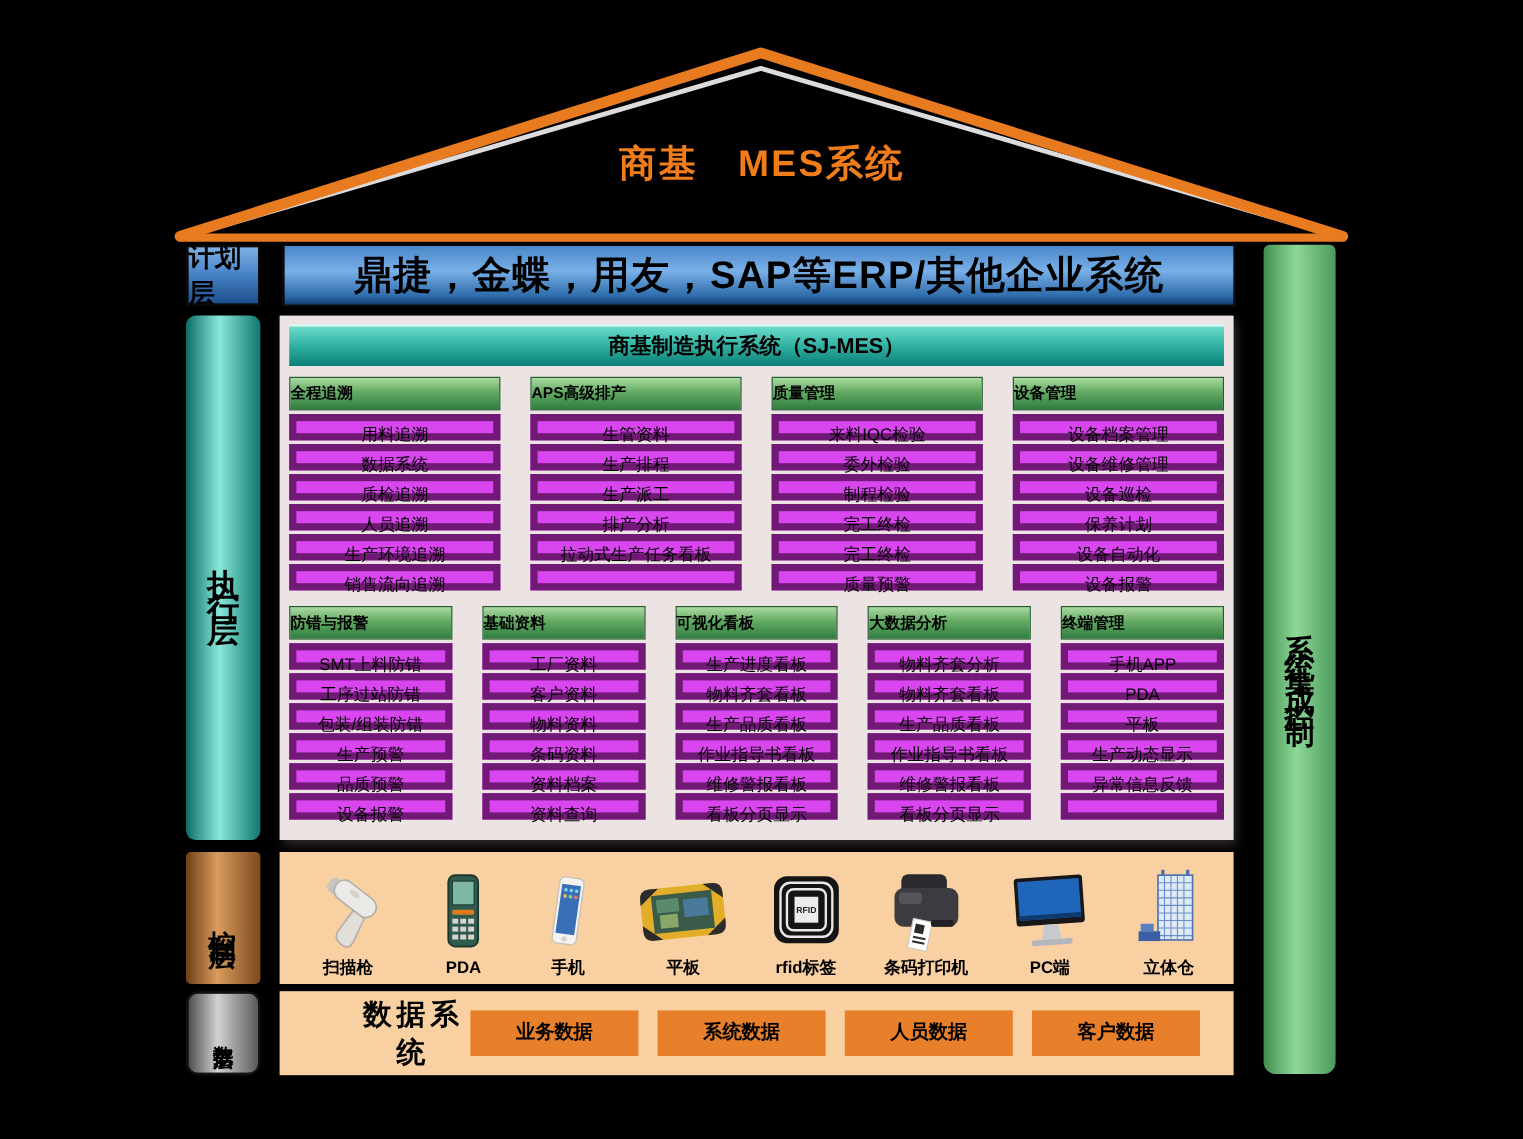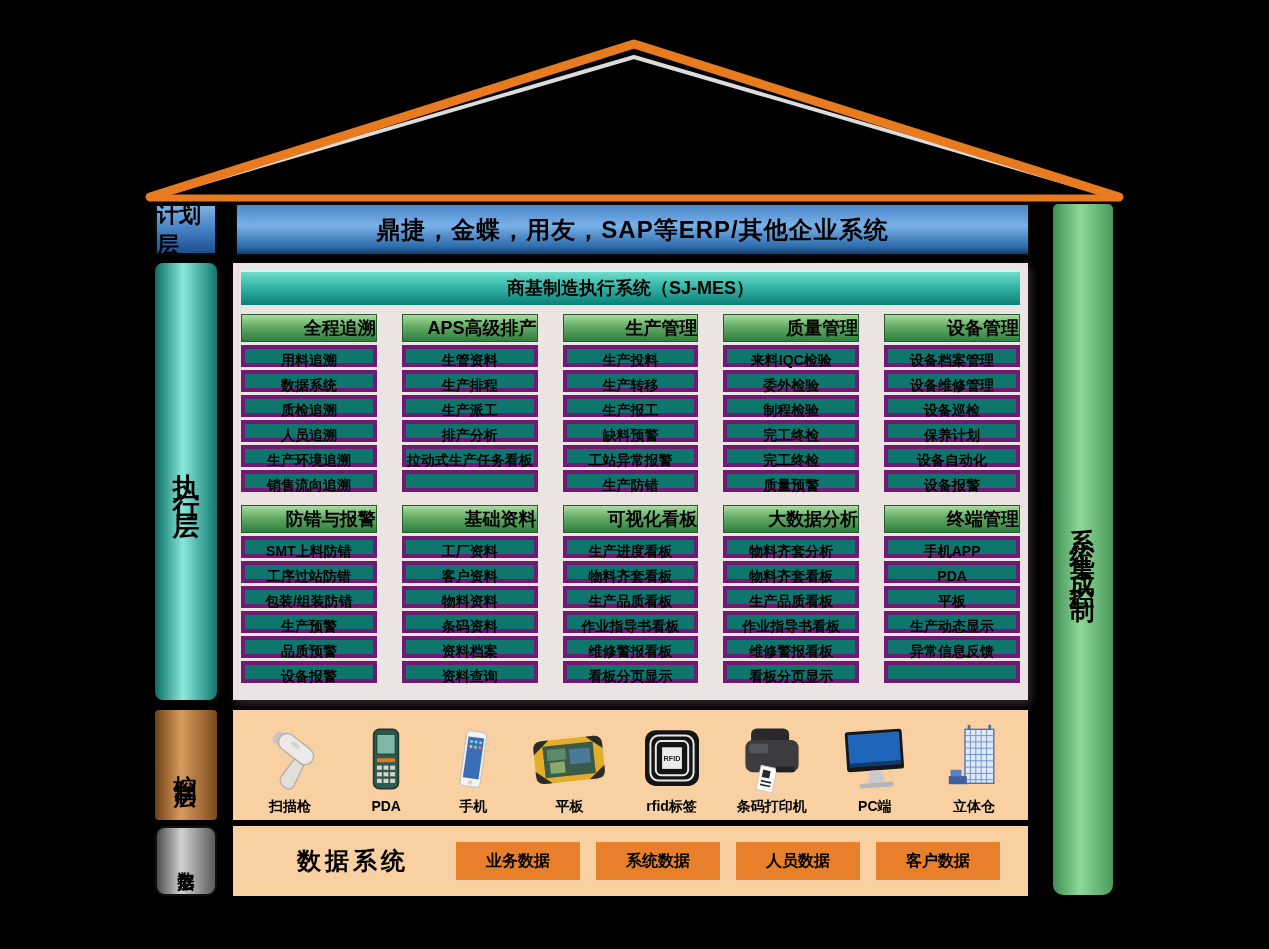--- a/index.html
+++ b/index.html
@@ -15,21 +15,21 @@
   
   .plan-label{left:155px;top:204px;width:62px;height:51px;
               background:linear-gradient(180deg,#7fb0e4 0%,#4a86c8 45%,#1d4f8e 100%);
               border:2px solid #0a0a0a;box-sizing:border-box;
               display:flex;align-items:center;justify-content:center;
               font-size:22px;font-weight:bold;}
   .erp-bar{left:235px;top:203px;width:795px;height:53px;
            background:linear-gradient(180deg,#4a86c8 0%,#79b0e8 42%,#2e6cab 85%,#143c6e 100%);
            border:2px solid #0a0a0a;box-sizing:border-box;
            display:flex;align-items:center;justify-content:center;
-           font-size:24px;font-weight:bold;letter-spacing:1px;text-align:center;}
+           font-size:32px;font-weight:bold;letter-spacing:1px;text-align:center;}
 
   
   .vtext{writing-mode:vertical-rl;text-orientation:upright;font-weight:bold;}
   .exec-label{left:155px;top:263px;width:62px;height:437px;border-radius:8px;
               background:linear-gradient(90deg,#0a6e66 0%,#8ae8da 45%,#0f776e 100%);
               display:flex;align-items:center;justify-content:center;
               font-size:27px;letter-spacing:20px;}
   .integration-bar{left:1053px;top:204px;width:60px;height:691px;border-radius:5px 5px 10px 10px;
               background:linear-gradient(90deg,#3f8f52 0%,#8fd897 45%,#4a9a5c 100%);
               display:flex;align-items:center;justify-content:center;
@@ -46,52 +46,53 @@
 
   
   .exec-panel{left:233px;top:263px;width:795px;height:437px;background:#ebe4e2;
               box-sizing:border-box;padding:7px 8px;box-shadow:3px 4px 8px rgba(80,70,70,.6);}
   .sjmes-header{height:33px;line-height:33px;text-align:center;
               background:linear-gradient(180deg,#6cdccb 0%,#35b5a6 45%,#0a8076 100%);
               border-top:2px solid #d8f5f0;font-size:18px;font-weight:bold;}
   .exec-grid{display:flex;flex-direction:column;gap:13px;margin-top:9px;}
   .exec-row{display:flex;gap:25px;}
   .exec-col{flex:1;display:flex;flex-direction:column;gap:3px;}
-  .col-header{height:26px;line-height:26px;text-align:right;font-size:18px;font-weight:bold;
+  .col-header{height:26px;line-height:26px;text-align:left;font-size:13px;font-weight:bold;
               background:linear-gradient(180deg,#aadaa1 0%,#63ab63 45%,#2f7e41 100%);
               border:1px solid #245c30;}
-  .feature-box{height:22px;line-height:22px;text-align:center;font-size:14px;font-weight:bold;
-              background:#0f766e;border:4px solid #701a75;box-sizing:border-box;white-space:nowrap;}
+  .feature-box{height:22px;line-height:22px;text-align:center;font-size:14px;font-weight:normal;
+              background:#d946ef;border:6px solid #701a75;box-sizing:border-box;white-space:nowrap;}
 
   
   .control-panel{left:233px;top:710px;width:795px;height:110px;background:#f8d0a2;
               display:flex;align-items:stretch;justify-content:space-around;padding:4px 6px 2px;
               box-sizing:border-box;}
   .device{display:flex;flex-direction:column;align-items:center;justify-content:flex-end;}
   .dev-icon{height:76px;display:flex;align-items:center;justify-content:center;}
   .dev-label{font-size:14px;font-weight:bold;line-height:18px;padding-bottom:3px;}
 
   
   .data-panel{left:233px;top:826px;width:795px;height:70px;background:#f8d0a2;
               display:flex;align-items:center;box-sizing:border-box;padding:0 28px 0 64px;}
   .data-title{font-size:24px;font-weight:bold;letter-spacing:4px;text-align:center;}
   .data-boxes{margin-left:auto;display:flex;gap:16px;}
-  .data-box{width:124px;height:38px;line-height:38px;text-align:center;background:#e8802b;
+  .data-box{width:140px;height:38px;line-height:38px;text-align:center;background:#e8802b;
               font-size:16px;font-weight:bold;}
 </style>
 </head>
 <body>
 
 <div class="stage">
 
   <svg class="roof-svg" viewBox="0 0 1269 215">
     <polyline points="172,192 634,57 1098,192" fill="none" stroke="#dcdcdc" stroke-width="4" stroke-linejoin="round"></polyline>
     <polyline points="150,197 634,44 1119,197" fill="none" stroke="#e87a1f" stroke-width="9" stroke-linejoin="round" stroke-linecap="round"></polyline>
     <line x1="150" y1="198" x2="1119" y2="198" stroke="#e87a1f" stroke-width="7"></line>
   </svg>
+  <div class="roof-title">商基　MES系统</div>
 
   <div class="abs plan-label">计划层</div>
   <div class="abs erp-bar">鼎捷，金蝶，用友，SAP等ERP/其他企业系统</div>
 
   <div class="abs exec-label vtext">执行层</div>
   <div class="abs exec-panel">
     <div class="sjmes-header">商基制造执行系统（SJ-MES）</div>
     <div class="exec-grid">
         <div class="exec-row">
           <div class="exec-col">
@@ -104,29 +105,20 @@
             <div class="feature-box">销售流向追溯</div>
           </div>
           <div class="exec-col">
             <div class="col-header">APS高级排产</div>
             <div class="feature-box">生管资料</div>
             <div class="feature-box">生产排程</div>
             <div class="feature-box">生产派工</div>
             <div class="feature-box">排产分析</div>
             <div class="feature-box">拉动式生产任务看板</div>
             <div class="feature-box"></div>
-          </div>
-          <div class="exec-col">
-            <div class="col-header">生产管理</div>
-            <div class="feature-box">生产投料</div>
-            <div class="feature-box">生产转移</div>
-            <div class="feature-box">生产报工</div>
-            <div class="feature-box">缺料预警</div>
-            <div class="feature-box">工站异常报警</div>
-            <div class="feature-box">生产防错</div>
           </div>
           <div class="exec-col">
             <div class="col-header">质量管理</div>
             <div class="feature-box">来料IQC检验</div>
             <div class="feature-box">委外检验</div>
             <div class="feature-box">制程检验</div>
             <div class="feature-box">完工终检</div>
             <div class="feature-box">完工终检</div>
             <div class="feature-box">质量预警</div>
           </div>

